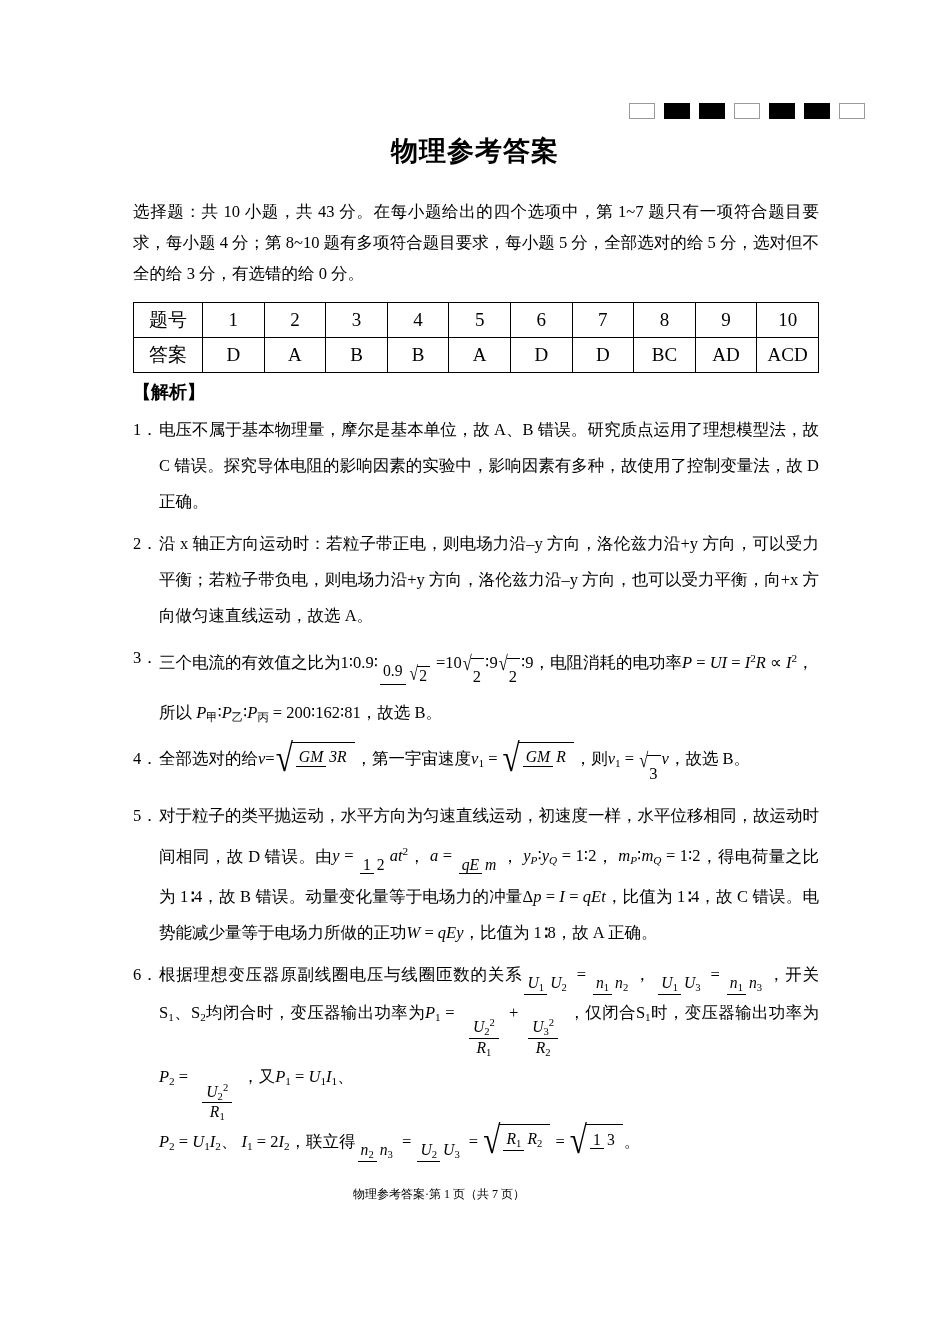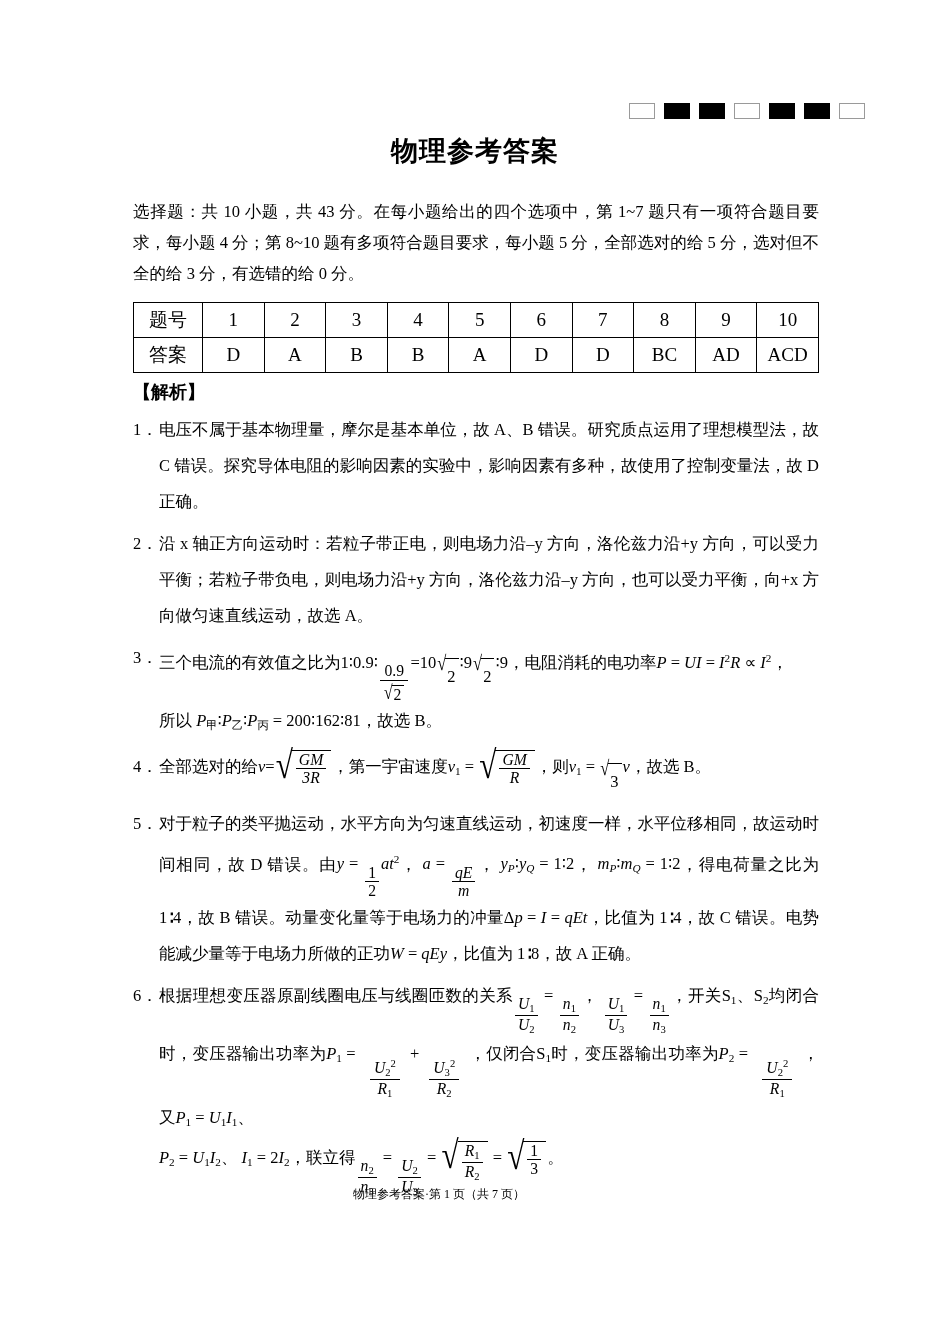--- a/index.html
+++ b/index.html
@@ -121,21 +121,21 @@
 
   
   .mi { font-family: "Liberation Serif", serif; font-style: italic; }
   .mn { font-family: "Liberation Serif", serif; font-style: normal; }
   .sub { font-size: 0.68em; vertical-align: -0.28em; font-style: normal;}
   .sup { font-size: 0.68em; vertical-align: 0.52em; font-style: normal;}
   .subi { font-size: 0.68em; vertical-align: -0.28em; font-style: italic;}
 
   .frac {
     display: inline-flex;
-    flex-direction: column;
+    flex-direction: row;
     vertical-align: -0.52em;
     text-align: center;
     margin: 0 2px;
     line-height: 1.12;
     font-size: 0.95em;
   }
   .frac .num { border-bottom: 1px solid #000; padding: 0 3px; }
   .frac .den { padding: 0 3px; }
 
   .sqrt {

